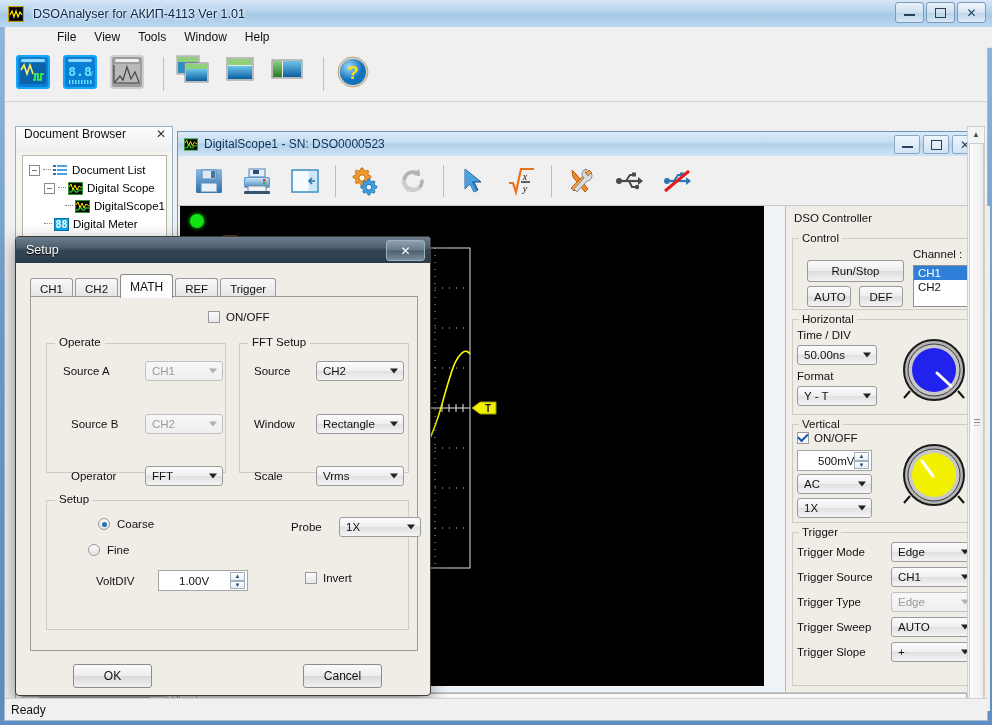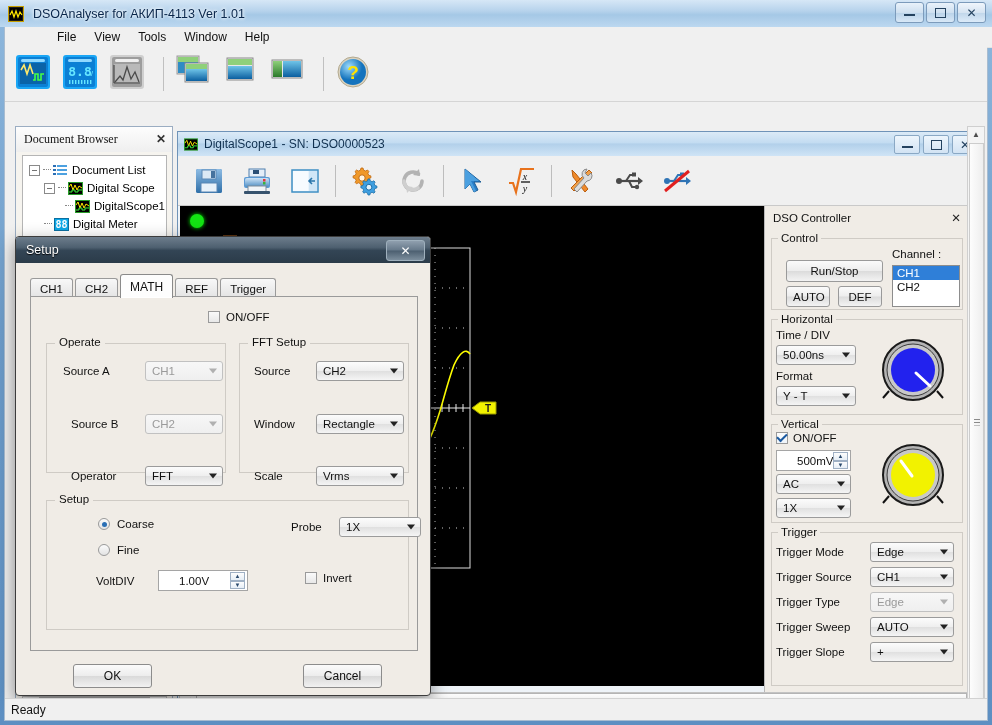--- a/index.html
+++ b/index.html
@@ -69,24 +69,23 @@
   }
   .tbsep{width:1px;height:34px;background:#c0c0c0;margin:0 9px;}
   .tbbtn{width:40px;height:40px;margin-right:7px;display:flex;align-items:flex-start;justify-content:center;}
 
   
   .docbrowser{
     position:absolute;left:10px;top:99px;width:158px;height:592px;
     background:#f6f4ef;border:1px solid #9badc2;box-sizing:border-box;
   }
   .db-head{
-    height:25px;display:flex;align-items:center;justify-content:space-between;
+    height:25px;display:flex;align-items:flex-start;justify-content:space-between;
     padding:0 6px 0 8px;font-size:12px;color:#111;
     background:linear-gradient(180deg,#fdfdfd,#efefef);
-    font-family:Liberation Serif, serif;
   }
   .db-close{font-weight:bold;color:#333;font-size:12px;cursor:pointer;}
   .db-tree{
     position:absolute;left:6px;top:28px;width:145px;height:538px;
     background:#ffffff;border:1px solid #b5b5b5;box-sizing:border-box;
     padding:5px 2px;font-size:11.5px;overflow:hidden;
   }
   .tnode{display:flex;align-items:center;height:18px;white-space:nowrap;}
   .texp{
     width:9px;height:9px;border:1px solid #8a8a8a;background:#fff;
@@ -130,21 +129,21 @@
 
   
   .scope-area{
     position:absolute;left:2px;top:74px;width:584px;height:480px;
     background:#000;overflow:hidden;
   }
   .run-led{position:absolute;left:10px;top:8px;width:14px;height:14px;border-radius:50%;background:#13e313;box-shadow:0 0 4px #0e0;}
 
   
   .dsoctl{
-    position:absolute;left:586px;top:74px;width:205px;height:505px;
+    position:absolute;left:607px;top:74px;width:205px;height:505px;
     background:#f0ece6;border-left:1px solid #b9b9b9;box-sizing:border-box;
     font-size:11.5px;
   }
   .dso-head{height:24px;display:flex;align-items:center;justify-content:space-between;padding:0 8px;}
   .dso-head .t{font-size:11.5px;color:#111;}
   .dso-head .x{font-weight:bold;cursor:pointer;color:#222;}
   fieldset.grp{
     margin:2px 6px 3px 6px;padding:2px 6px 6px 6px;border:1px solid #cfcbc5;
     background:transparent;
   }
@@ -859,21 +858,21 @@
                   <i class="arw"></i>
               </div>
             </div>
 
             <div class="dlg-fs" style="left:15px;top:203px;width:361px;height:128px;">
               <span class="lg">Setup</span>
               <div style="position:absolute;left:51px;top:17px;display:flex;align-items:center;gap:7px;">
                 <span class="radio on"></span>
                 <span class="dlabel">Coarse</span>
               </div>
-              <div style="position:absolute;left:51px;top:43px;display:flex;align-items:flex-end;gap:7px;">
+              <div style="position:absolute;left:41px;top:43px;display:flex;align-items:flex-end;gap:7px;">
                 <span class="radio"></span>
                 <span class="dlabel">Fine</span>
               </div>
               <div class="dlabel" style="position:absolute;left:49px;top:74px;">VoltDIV</div>
               <div class="spin" style="position:absolute;left:111px;top:69px;width:90px;">
                 <span>1.00V</span>
                 <span class="sbx">
                     <i>▲</i>
                     <i>▼</i>
                   </span>

